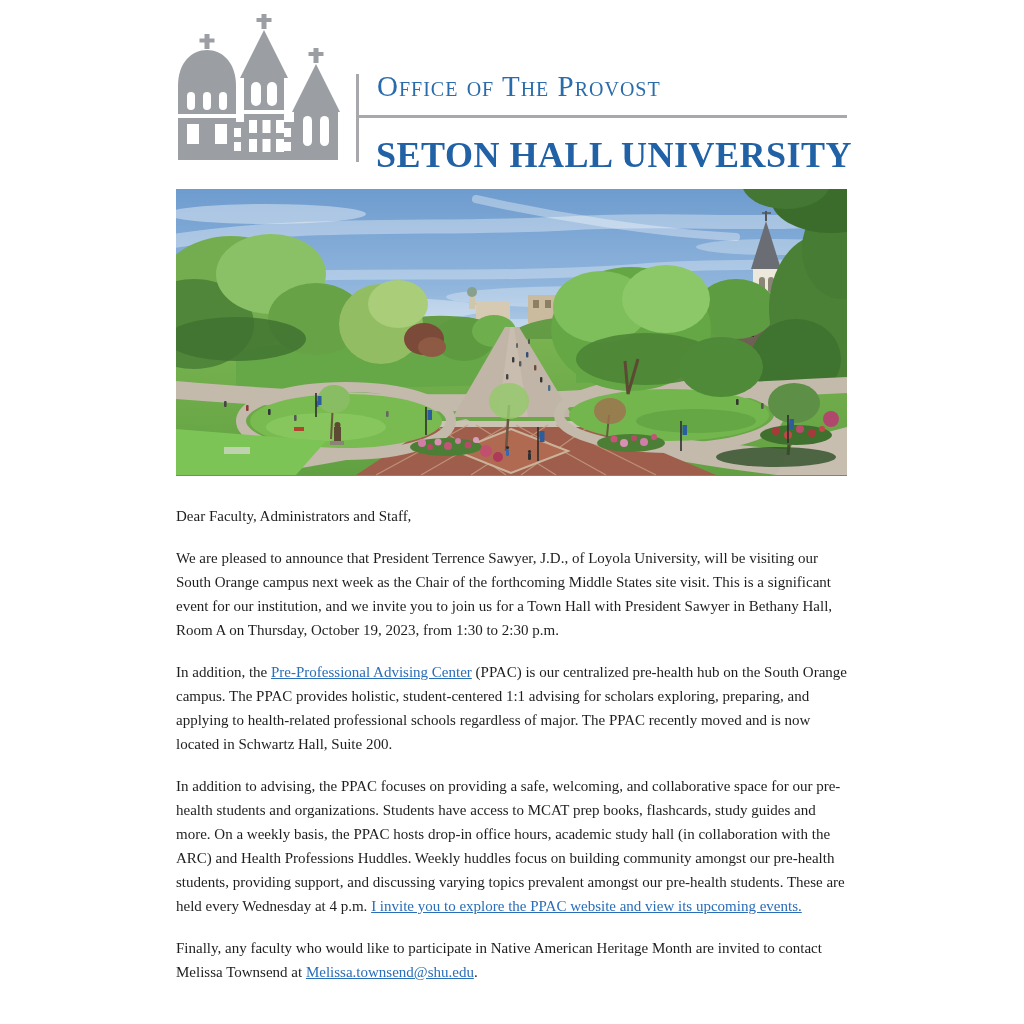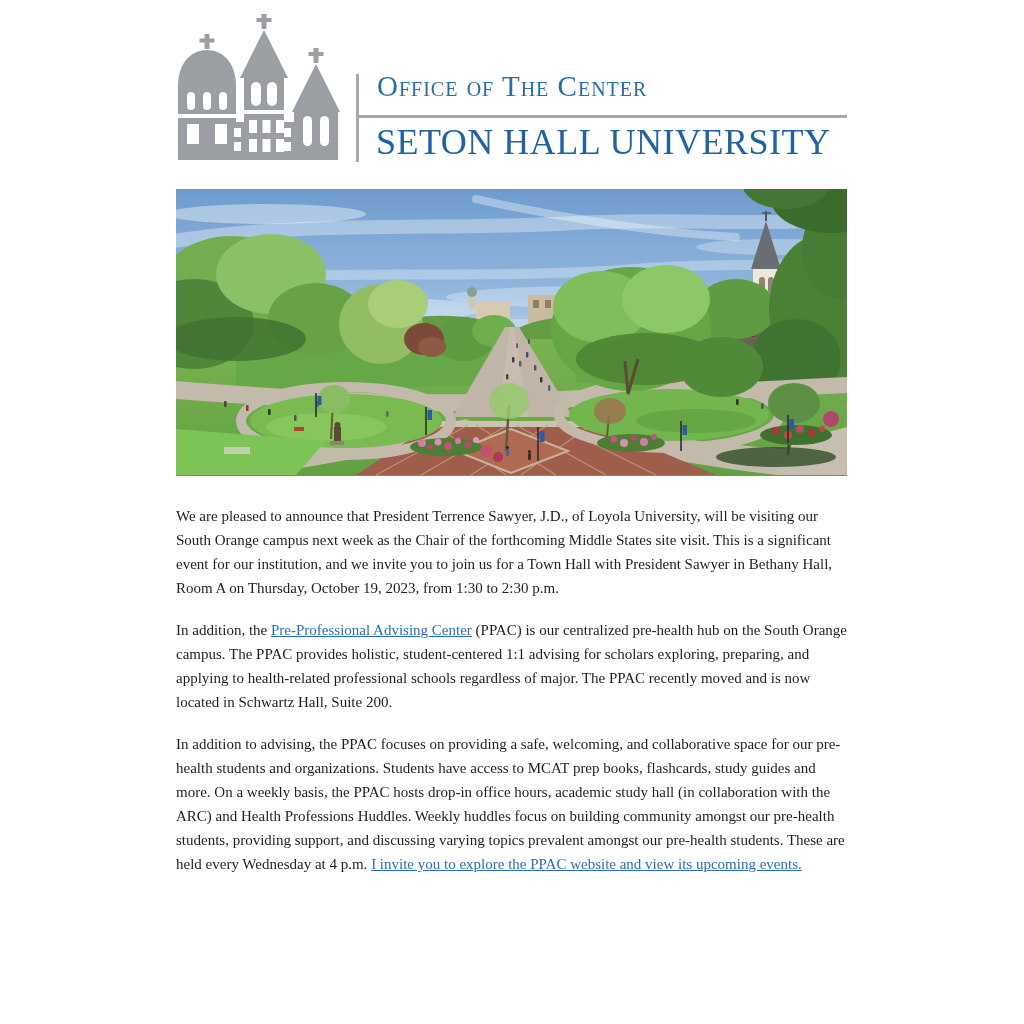--- a/index.html
+++ b/index.html
@@ -12,22 +12,22 @@
   .logo{position:relative;height:162px;margin-top:10px}
   .cath{position:absolute;left:0;top:2px}
   .vbar{position:absolute;left:180px;top:64px;width:3px;height:88px;background:var(--rule-gray,#a6a8ab)}
   .dept{
     position:absolute;left:201px;top:60px;white-space:nowrap;
     font-variant:small-caps;font-size:29px;letter-spacing:1px;
     color:var(--brand-dept,#2a6cab);
   }
   .rule{position:absolute;left:181px;right:0;top:105px;height:3px;background:var(--rule-gray,#a6a8ab)}
   .univ{
-    position:absolute;left:200px;top:111px;white-space:nowrap;
-    font-size:36px;font-weight:normal;letter-spacing:.5px;
+    position:absolute;left:200px;top:124px;white-space:nowrap;
+    font-size:36px;font-weight:bold;letter-spacing:.5px;
     color:var(--brand-univ,#2161a6);
   }
   
   .hero{display:block;margin-top:17px;width:671px;height:287px}
   .hero svg{display:block}
   
   .letter{margin-top:28px;font-size:15px;line-height:24px;color:var(--text-color,#1e1e1e)}
   .letter p{margin:0 0 18px 0}
   .letter a{color:var(--link-color,#2a6db8);cursor:pointer}
 </style>
@@ -74,21 +74,21 @@
           <rect x="127" y="104" width="9" height="30" rx="4.5"></rect>
           <rect x="144" y="104" width="9" height="30" rx="4.5"></rect>
           <rect x="58" y="116" width="7" height="9"></rect>
             <rect x="58" y="130" width="7" height="9"></rect>
           <rect x="108" y="116" width="7" height="9"></rect>
             <rect x="108" y="130" width="7" height="9"></rect>
         </g>
       </svg>
     </span>
     <span class="vbar"></span>
-    <div class="dept">Office of The Center</div>
+    <div class="dept">Office of The Provost</div>
     <div class="rule"></div>
     <div class="univ">SETON HALL UNIVERSITY</div>
   </header>
 
   <figure class="hero" role="img" style="margin:17px 0 0 0" aria-label="Aerial view of the university campus green: crisscrossing walkways and a brick plaza between lawns and mature trees, with a stone building topped by a white steeple at right under a blue sky with wispy clouds">
     <svg width="671" height="287" viewBox="0 0 671 287">
       <defs>
         <linearGradient id="sky" x1="0" y1="0" x2="0" y2="1">
           <stop offset="0" stop-color="#6e9ccf"></stop>
             <stop offset=".6" stop-color="#93b7dd"></stop>
@@ -280,20 +280,22 @@
             <rect x="363.5" y="242" width="5" height="11"></rect>
             <rect x="506.5" y="236" width="4.5" height="10"></rect>
             <rect x="613.5" y="230" width="4.5" height="10"></rect>
             <rect x="141.5" y="207" width="4" height="9"></rect>
         </g>
       </g>
     </svg>
   </figure>
 
   <section class="letter">
+    <p>Dear Faculty, Administrators and Staff,</p>
     <div>
         <p><span>We are pleased to announce that President Terrence Sawyer, J.D., of Loyola University, will be visiting our South Orange campus next week as the Chair of the forthcoming Middle States site visit. This is a significant event for our institution, and we invite you to join us for a Town Hall with President Sawyer in Bethany Hall, Room A on Thursday, October 19, 2023, from 1:30 to 2:30 p.m.</span></p>
         <p><span>In addition, the </span><a href="#">Pre-Professional Advising Center</a><span> (PPAC) is our centralized pre-health hub on the South Orange campus. The PPAC provides holistic, student-centered 1:1 advising for scholars exploring, preparing, and applying to health-related professional schools regardless of major. The PPAC recently moved and is now located in Schwartz Hall, Suite 200.</span></p>
         <p><span>In addition to advising, the PPAC focuses on providing a safe, welcoming, and collaborative space for our pre-health students and organizations. Students have access to MCAT prep books, flashcards, study guides and more. On a weekly basis, the PPAC hosts drop-in office hours, academic study hall (in collaboration with the ARC) and Health Professions Huddles. Weekly huddles focus on building community amongst our pre-health students, providing support, and discussing varying topics prevalent amongst our pre-health students. These are held every Wednesday at 4 p.m. </span><a href="#">I invite you to explore the PPAC website and view its upcoming events.</a></p>
+        <p><span>Finally, any faculty who would like to participate in Native American Heritage Month are invited to contact Melissa Townsend at </span><a href="#">Melissa.townsend@shu.edu</a><span>.</span></p>
       </div>
   </section>
 
 </div>
 
 </body></html>

